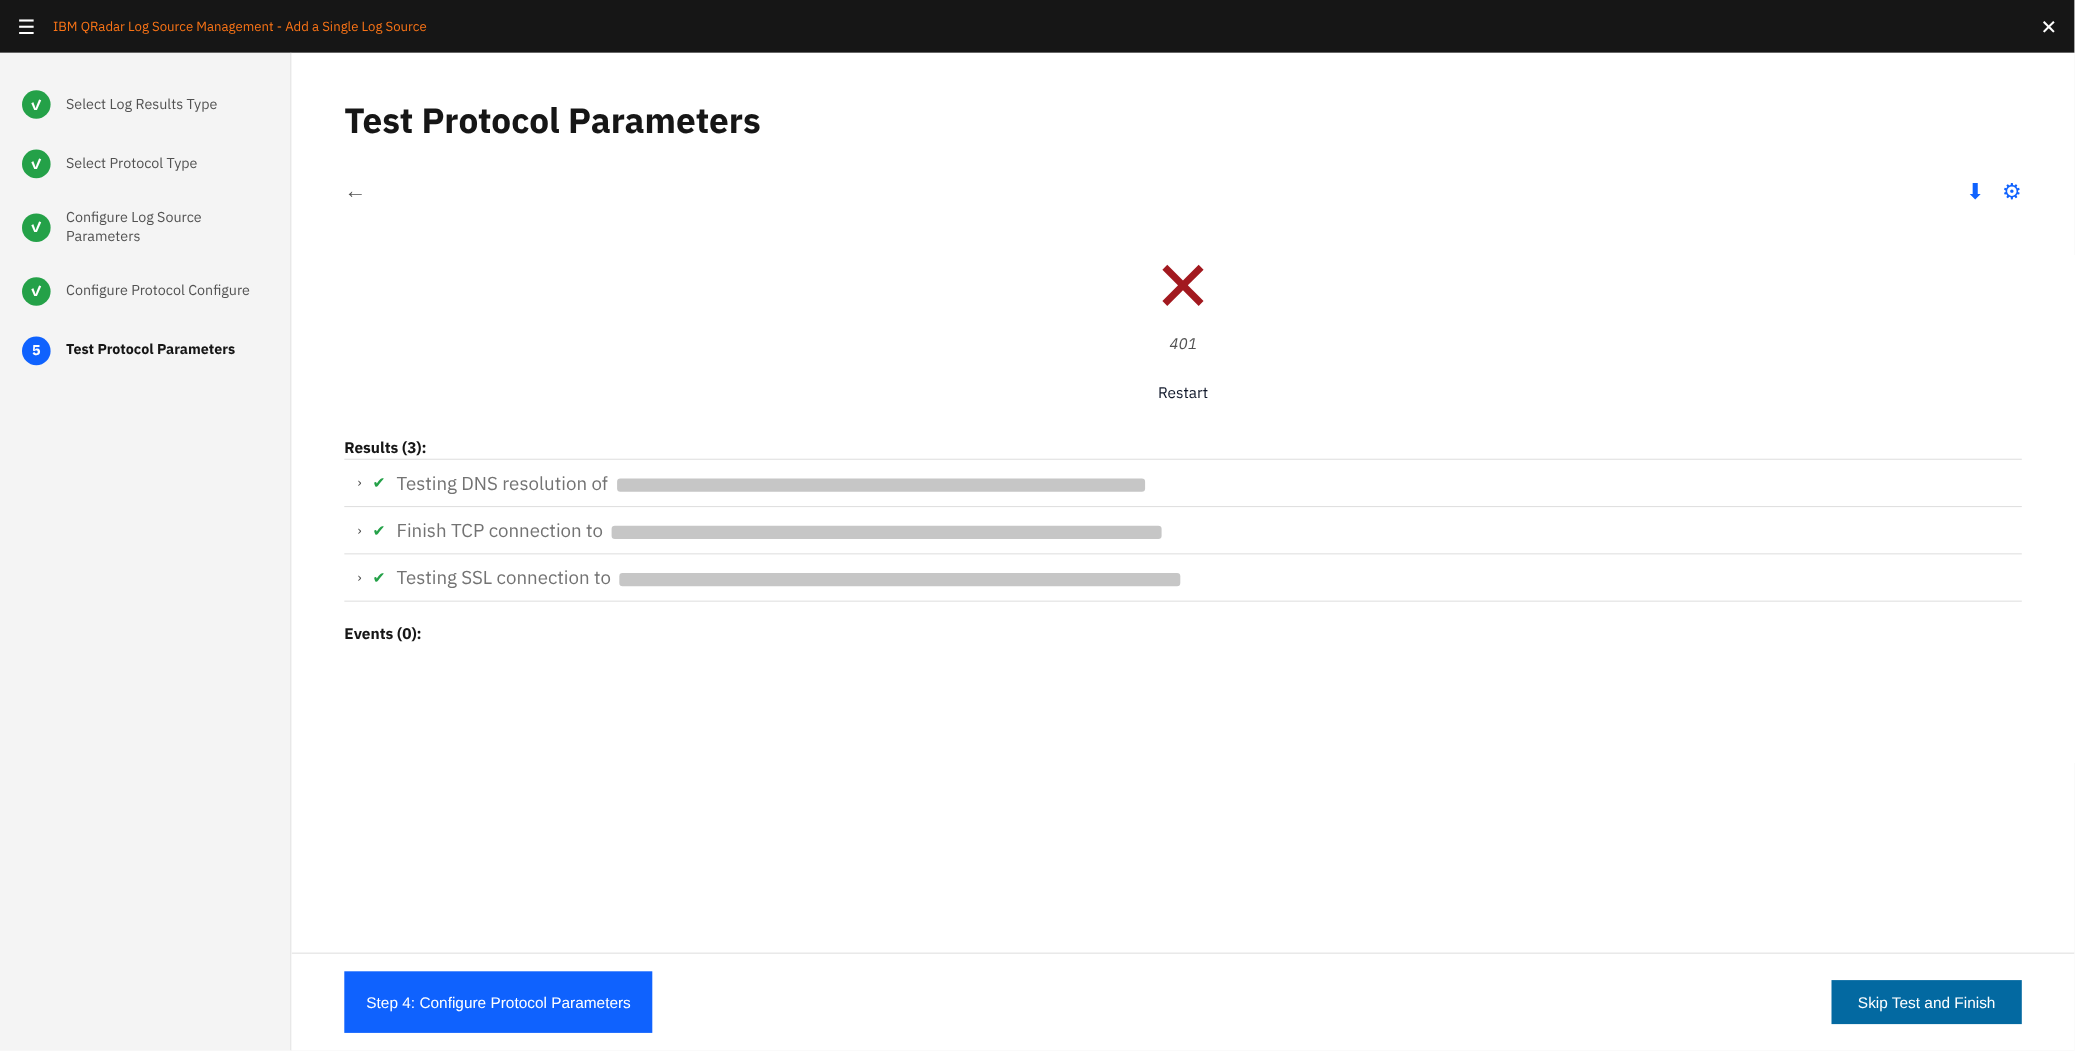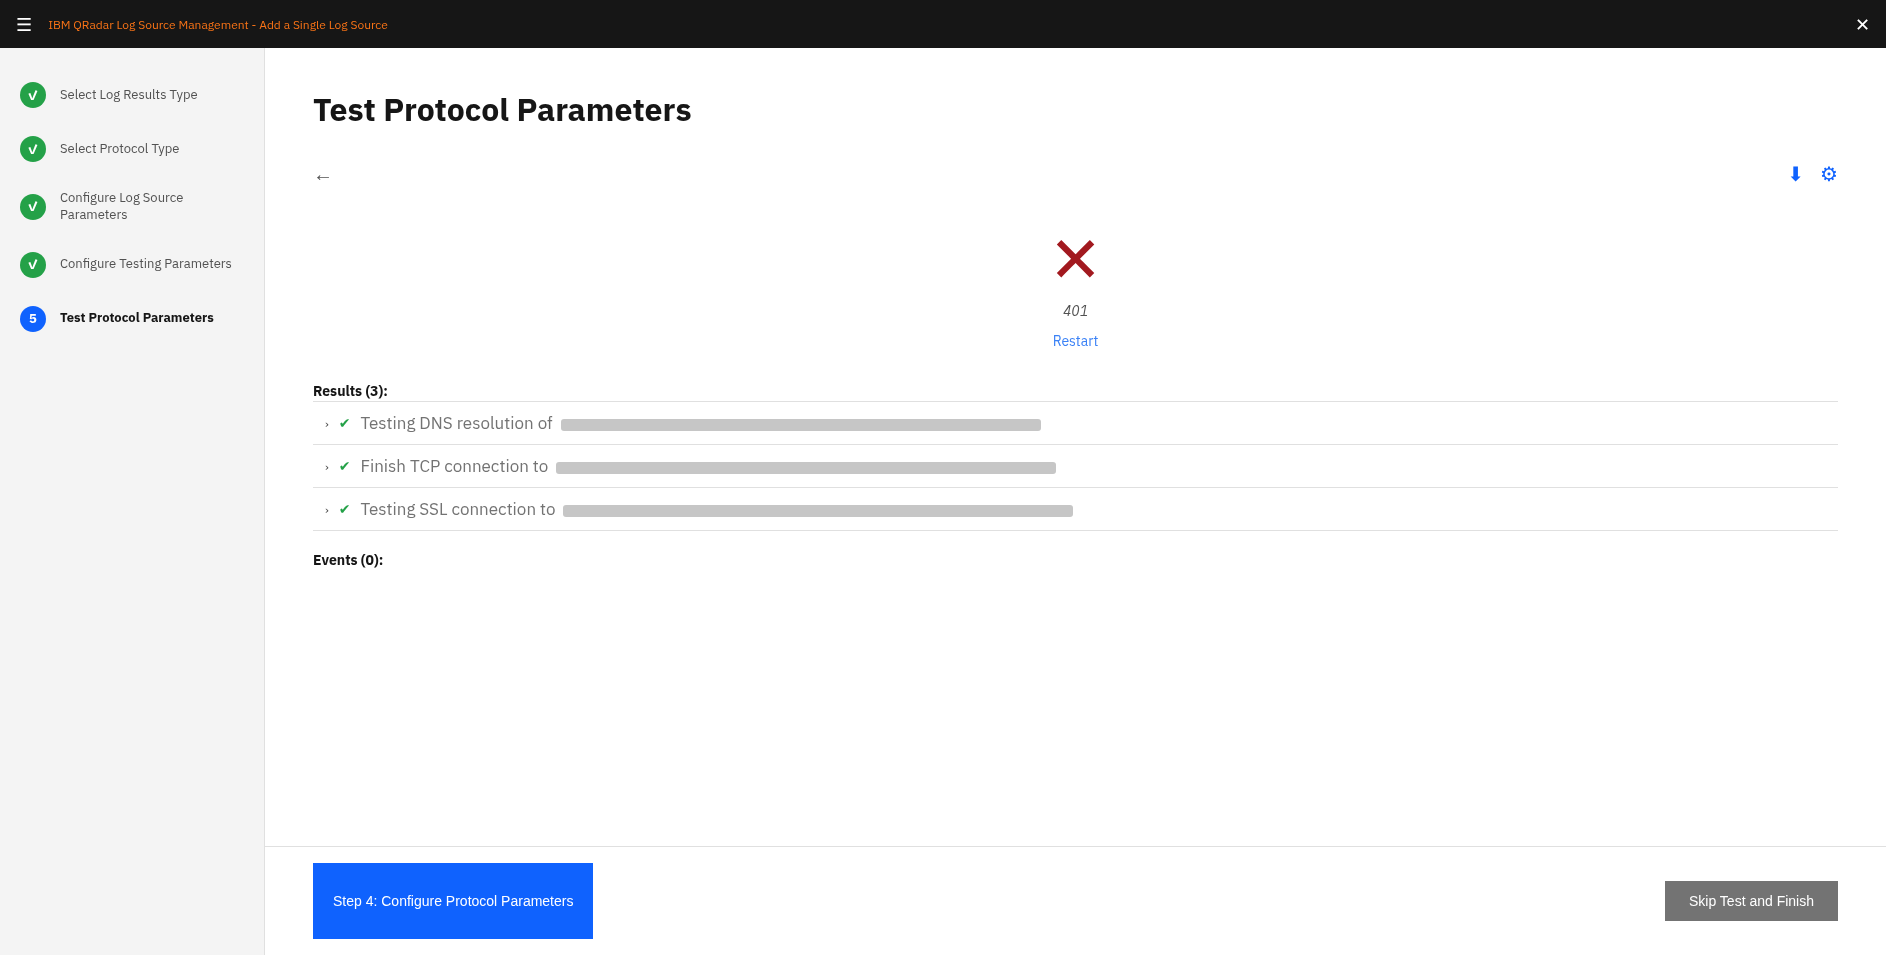--- a/index.html
+++ b/index.html
@@ -147,26 +147,27 @@
       line-height: 1;
       margin-bottom: 12px;
     }
     .error-code {
       font-size: 14px;
       color: #525252;
       margin-bottom: 12px;
       font-style: italic;
     }
     .restart-link {
-      color: #3b82f6;
+      color: #0f172a;
       font-size: 14px;
       cursor: pointer;
       background: none;
       border: none;
       text-decoration: none;
+      margin-top: 15px;
     }
 
     
     .results-heading {
       font-size: 14px;
       font-weight: 700;
       color: #161616;
       margin-bottom: 1px;
     }
     .results-divider {
@@ -222,27 +223,27 @@
       border-top: 1px solid #e0e0e0;
       padding: 16px 48px;
       display: flex;
       align-items: center;
       justify-content: space-between;
     }
     .btn-secondary {
       background: #0f62fe;
       color: #fff;
       border: none;
-      padding: 30px 20px;
+      padding: 20px 20px;
       font-size: 14px;
       cursor: pointer;
       font-weight: 400;
     }
     .btn-primary {
-      background: #737373;
+      background: #0369a1;
       color: #fff;
       border: none;
       padding: 12px 24px;
       font-size: 14px;
       cursor: pointer;
       font-weight: 400;
     }
   </style>
 </head>
 <body>
@@ -267,21 +268,21 @@
       <span class="step-label">Select Protocol Type</span>
     </div>
 
     <div class="sidebar-item">
       <div class="step-icon completed">✓</div>
       <span class="step-label">Configure Log Source Parameters</span>
     </div>
 
     <div class="sidebar-item">
       <div class="step-icon completed">✓</div>
-      <span class="step-label">Configure Testing Parameters</span>
+      <span class="step-label">Configure Protocol Configure</span>
     </div>
 
     <div class="sidebar-item active-step">
       <div class="step-icon active">5</div>
       <span class="step-label">Test Protocol Parameters</span>
     </div>
   </aside>
 
   <main class="main-content">
     <div class="content-area">

